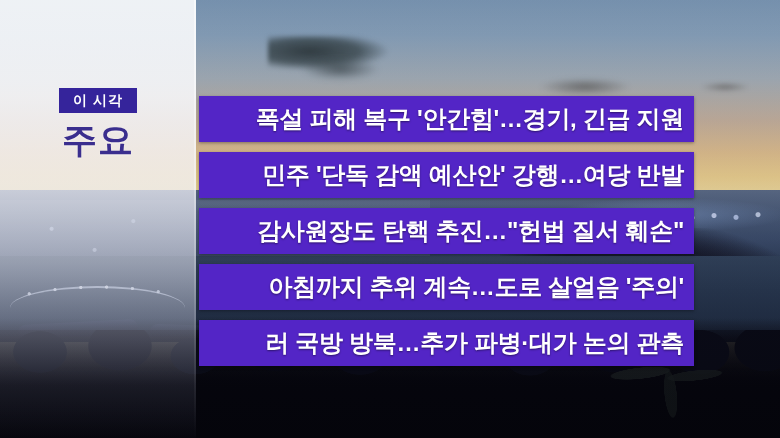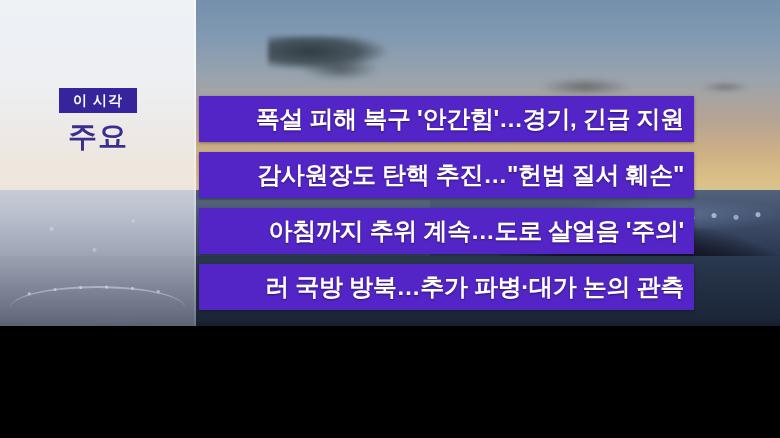--- a/index.html
+++ b/index.html
@@ -5,23 +5,23 @@
   * { margin:0; padding:0; box-sizing:border-box; }
   html, body {
     width:780px; height:438px;
     background:#000;
     font-family:"Liberation Sans", "DejaVu Sans", sans-serif;
     overflow:hidden;
   }
 
   #stage {
     position:relative;
-    width:780px; height:326px;
+    width:780px; height:438px;
     overflow:hidden;
-    background:#14b8a6;
+    background:#fef9c3;
   }
 
   
   .photo { position:absolute; inset:0; overflow:hidden; }
 
   
   .sky {
     position:absolute; left:0; top:0; width:780px; height:196px;
     background:linear-gradient(to bottom,
       #7c9bb4 0%,
@@ -204,21 +204,21 @@
     font-size:14px;
     font-weight:700;
     letter-spacing:1px;
     padding:5px 14px 6px;
     line-height:1;
   }
 
   .brand-title {
     margin-top:10px;
     color:#3a2e8e;
-    font-size:29px;
+    font-size:35px;
     font-weight:800;
     line-height:.96;
     letter-spacing:1px;
     text-shadow:0 1px 2px rgba(255,255,255,.45);
   }
   .brand-title span { display:block; }
 
   
   .headlines {
     position:absolute; left:199px; top:96px; width:495px;
@@ -280,20 +280,23 @@
     <div class="brand-title">
       <span>주요</span>
     </div>
   </div>
 
   <div class="headlines">
     <div class="bar">
       <span class="bar-text">폭설 피해 복구 '안간힘'…경기, 긴급 지원</span>
     </div>
     <div class="bar">
+      <span class="bar-text">민주 '단독 감액 예산안' 강행…여당 반발</span>
+    </div>
+    <div class="bar">
       <span class="bar-text">감사원장도 탄핵 추진…"헌법 질서 훼손"</span>
     </div>
     <div class="bar">
       <span class="bar-text">아침까지 추위 계속…도로 살얼음 '주의'</span>
     </div>
     <div class="bar">
       <span class="bar-text">러 국방 방북…추가 파병·대가 논의 관측</span>
     </div>
   </div>
 

